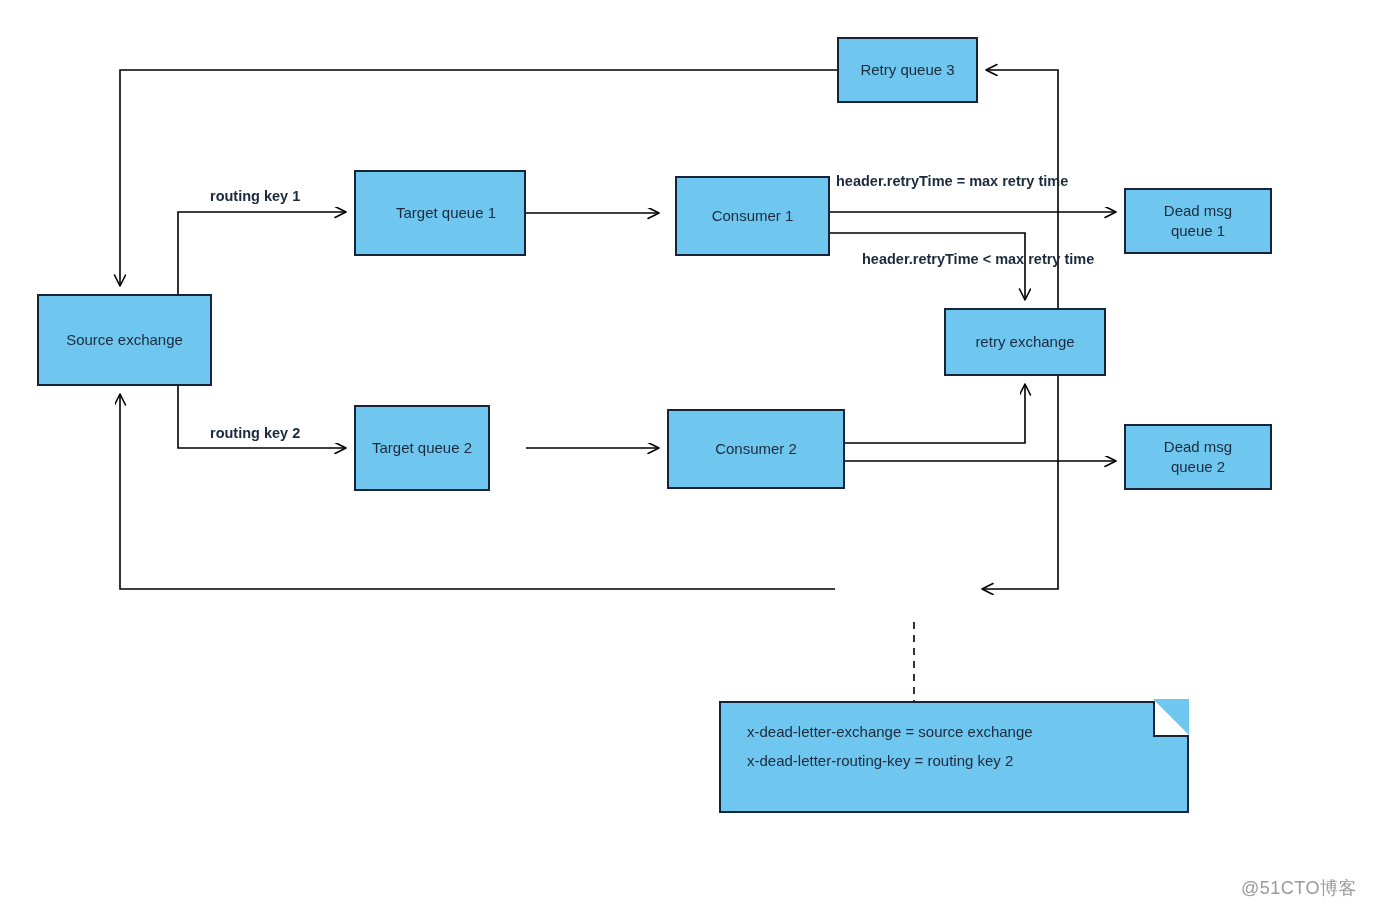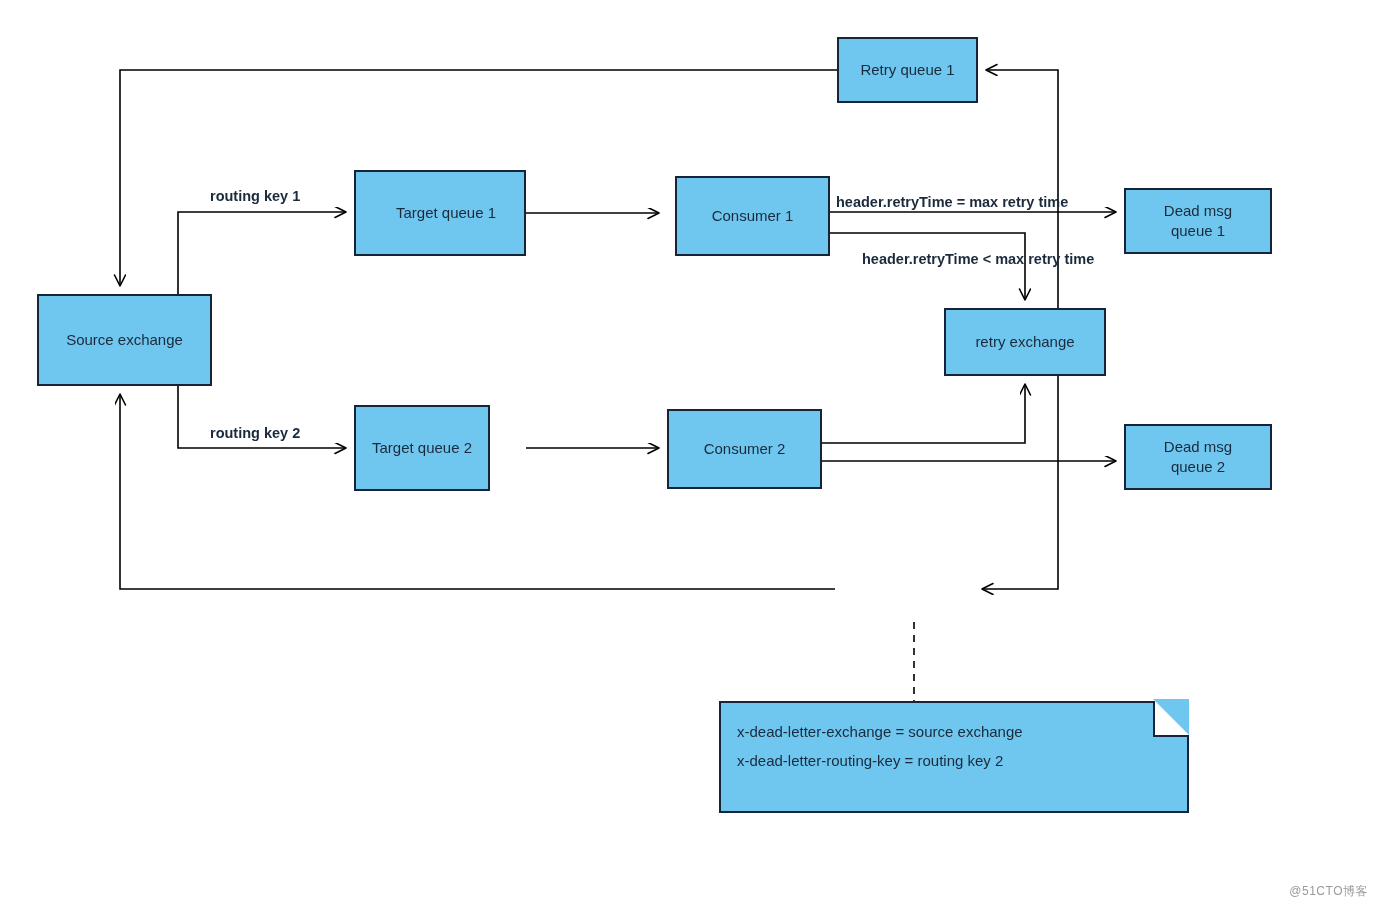--- a/index.html
+++ b/index.html
@@ -52,21 +52,21 @@
     font-weight: bold;
   }
   .note {
     position: absolute;
     box-sizing: border-box;
     background: #6FC7EF;
     border: 2px solid #16243A;
     z-index: 3;
   }
   .note-inner {
-    padding: 14px 16px 12px 16px;
+    padding: 14px 16px 12px 26px;
     font-size: 15px;
     color: #1B2A3C;
     line-height: 1.95;
   }
   .note-fold {
     position: absolute;
     right: -2px;
     top: -2px;
     width: 34px;
     height: 34px;
@@ -81,23 +81,23 @@
     left: -2px;
     top: -2px;
     width: 0;
     height: 0;
     border-left: 36px solid transparent;
     border-top: 36px solid #6FC7EF;
   }
   .note-line { position: relative; z-index: 2; }
   .watermark {
     position: absolute;
-    right: 14px;
+    right: 25px;
     bottom: 12px;
-    font-size: 12px;
+    font-size: 18px;
     color: #9a9a9a;
     z-index: 5;
     letter-spacing: 0.5px;
     margin-top: 24px;
   }
 </style>
 </head>
 <body>
 
 <div id="canvas">
@@ -147,26 +147,26 @@
   </div>
 
   <div class="node" style="left:354px; top:405px; width:136px; height:86px;">
     <span class="label">Target queue 2</span>
   </div>
 
   <div class="node" style="left:667px; top:176px; width:155px; height:80px;margin-left:8px;">
     <span class="label">Consumer 1</span>
   </div>
 
-  <div class="node" style="left:667px; top:409px; width:155px; height:80px;">
+  <div class="node" style="left:667px; top:409px; width:178px; height:80px;">
     <span class="label">Consumer 2</span>
   </div>
 
   <div class="node" style="left:837px; top:37px; width:141px; height:66px;">
-    <span class="label">Retry queue 1</span>
+    <span class="label">Retry queue 3</span>
   </div>
 
 
   <div class="node" style="left:944px; top:308px; width:162px; height:68px;">
     <span class="label">retry exchange</span>
   </div>
 
   <div class="node" style="left:1124px; top:188px; width:148px; height:66px;">
     <span class="label">Dead msg
 queue 1</span>
@@ -174,21 +174,21 @@
 
   <div class="node" style="left:1124px; top:424px; width:148px; height:66px;">
     <span class="label">Dead msg
 queue 2</span>
   </div>
 
   <div class="edge-label" style="left:210px; top:188px;">routing key 1</div>
 
   <div class="edge-label" style="left:210px; top:425px;">routing key 2</div>
 
-  <div class="edge-label" style="left:836px; top:194px;">header.retryTime = max retry time</div>
+  <div class="edge-label" style="left:836px; top:173px;">header.retryTime = max retry time</div>
 
   <div class="edge-label" style="left:862px; top:251px;">header.retryTime &lt; max retry time</div>
 
   <div class="note" style="left:719px; top:701px; width:470px; height:112px;">
     <div class="note-fold"></div>
     <div class="note-inner">
       <div class="note-line">x-dead-letter-exchange = source exchange</div>
       <div class="note-line">x-dead-letter-routing-key = routing key 2</div>
     </div>
   </div>

